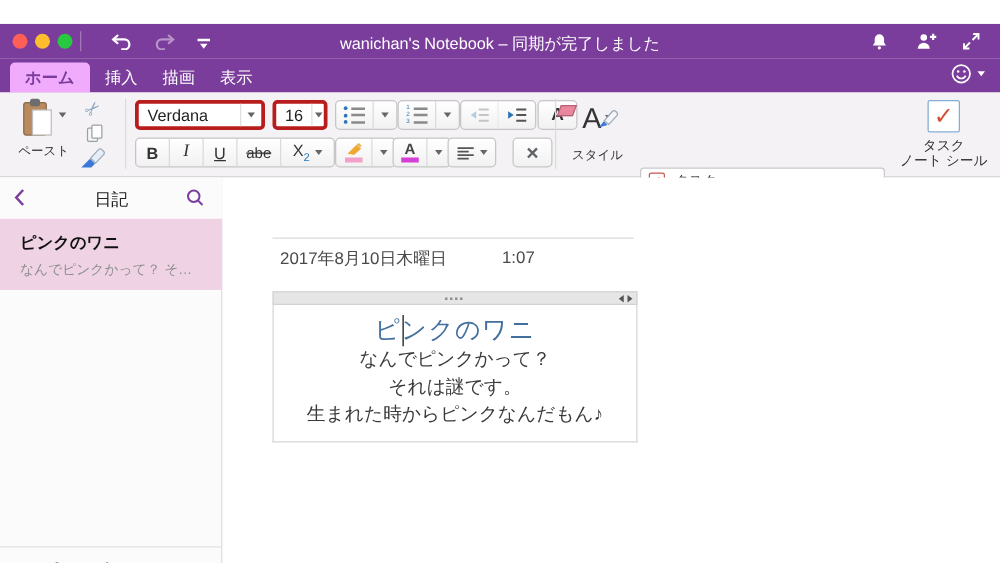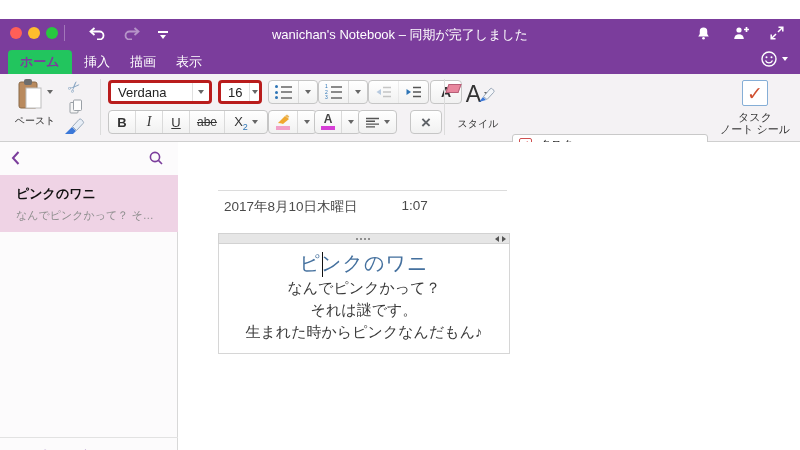--- a/index.html
+++ b/index.html
@@ -15,21 +15,21 @@
   .tl-sep{left:64px;top:6px;width:1px;height:16px;background:rgba(255,255,255,.3);}
   .tb-title{left:0;top:7px;width:800px;text-align:center;color:#fff;font-size:13px;}
   .tb-ic{top:5px;width:18px;height:18px;display:flex;align-items:center;justify-content:center;cursor:default;}
   .ddbar{width:10px;height:2px;background:#fff;margin-bottom:2px;}
   .tri{width:0;height:0;border-left:3.5px solid transparent;border-right:3.5px solid transparent;border-top:4.5px solid #fff;}
   .tri-g{border-top-color:#666;}
 
   
   .tabrow{left:0;top:28px;width:800px;height:27px;background:#7b3d9c;}
   .tab{top:3px;height:24px;line-height:24px;font-size:13px;color:#fff;padding:0 12px;cursor:default;}
-  .tab.active{background:#22c55e;color:#7b3d9c;font-weight:bold;border-radius:4px 4px 0 0;}
+  .tab.active{background:#f0abfc;color:#7b3d9c;font-weight:bold;border-radius:4px 4px 0 0;}
 
   
   .ribbon{left:0;top:55px;width:800px;height:68px;background:#f4f2f4;border-bottom:1px solid #cfcfcf;}
   .vsep{top:5px;width:1px;height:56px;background:#dcdcdc;}
   .grp-label{font-size:10px;color:#333;text-align:center;}
   .combo{display:flex;background:#fff;border:3px solid #b91c1c;border-radius:4px;height:24px;align-items:stretch;}
   .combo .val{flex:1;display:flex;align-items:center;padding:0 7px;font-size:13px;color:#222;}
   .combo .dd{width:16px;border-left:1px solid #e0e0e0;display:flex;align-items:center;justify-content:center;}
   .seg{display:flex;background:linear-gradient(#fff,#f1f1f1);border:1px solid #c6c6c6;border-radius:4px;height:24px;align-items:stretch;}
   .seg .si{display:flex;align-items:center;justify-content:center;padding:0 6px;border-right:1px solid #dadada;}
@@ -397,20 +397,21 @@
 
   <div class="abs sidebar">
     <div class="abs sb-head">
       <div class="abs" style="left:10px;top:8px;">
         <span>
           <svg width="11" height="16" viewBox="0 0 11 16">
               <path d="M8.5 2 L3 8 L8.5 14" stroke="#7b3d9c" stroke-width="2" fill="none"></path>
             </svg>
         </span>
       </div>
+      <div class="abs sb-title">日記</div>
       <div class="abs" style="left:148px;top:8px;">
         <span>
           <svg width="16" height="16" viewBox="0 0 16 16">
               <circle cx="7" cy="7" r="4.6" stroke="#7b3d9c" stroke-width="1.6" fill="none"></circle>
               <path d="M10.4 10.4 L14 14" stroke="#7b3d9c" stroke-width="1.6"></path>
             </svg>
         </span>
       </div>
     </div>
 

